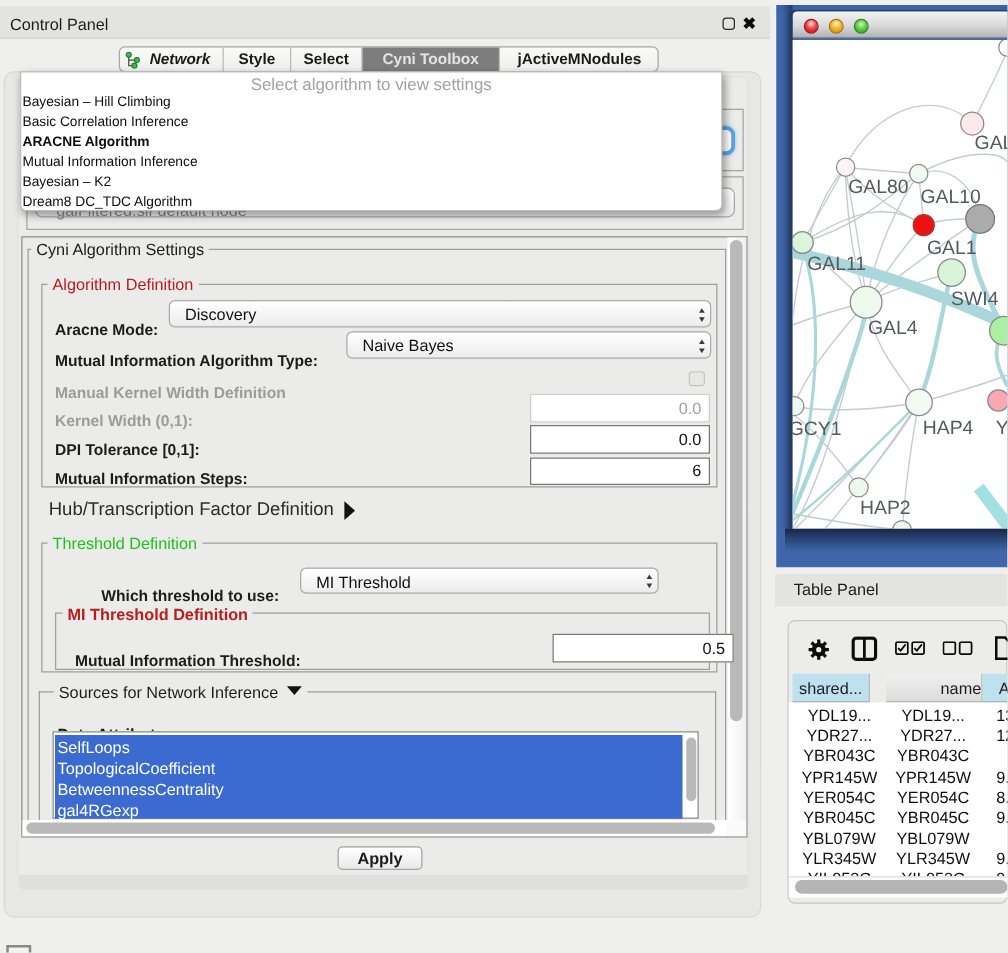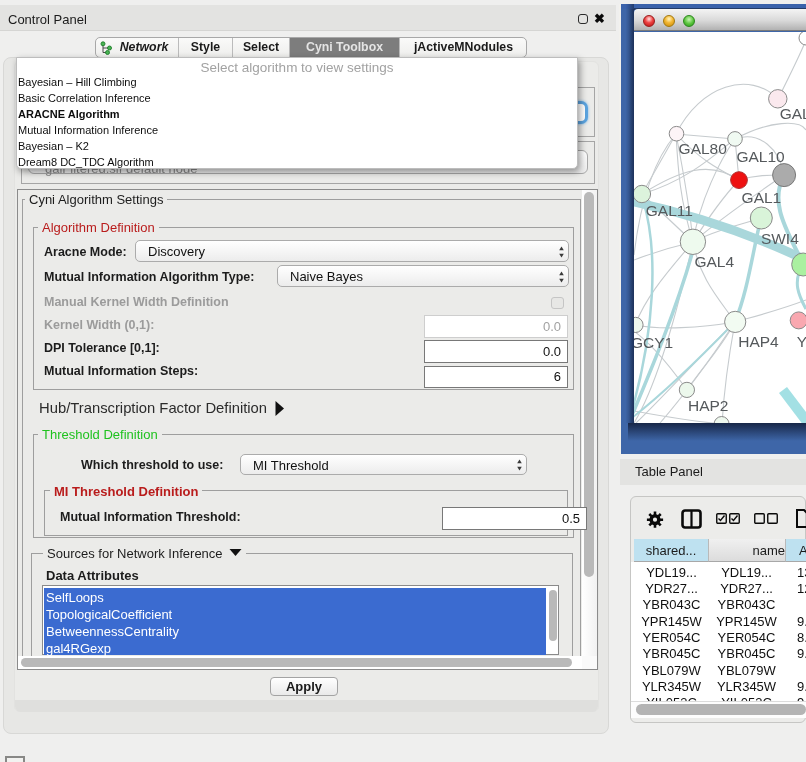--- a/index.html
+++ b/index.html
@@ -45,21 +45,21 @@
 .tborder { position:absolute; border:1px solid #9e9e9e; }
 .ttitle { position:absolute; background:#ebebe9; padding:0 4px; font-size:13px; color:#1d1d1d; }
 .blue { color:#b91c1c; }
 .green { color:#1ec21e; }
 #settings-box { left:22px; top:199px; width:559px; height:457px; border-bottom:none; }
 #alg-box { left:33px; top:227px; width:541px; height:163px; }
 #thr-box { left:33px; top:434px; width:541px; height:104px; }
 #mi-box { left:44px; top:490px; width:524px; height:46px; }
 #src-box { left:31px; top:553px; width:542px; height:103px; border-bottom:none; }
 
-.lbl { position:absolute; font-size:12.5px; font-weight:bold; color:#1c1c1c; }
+.lbl { position:absolute; font-size:12.5px; font-weight:bold; color:#1c1c1c;margin-top:12px; }
 .lbl.dis { color:#9b9b9b; }
 .combo { position:absolute; background:linear-gradient(#ffffff,#ececec);
   border:1px solid #ababab; border-radius:5px; font-size:13px; color:#111; }
 .combo span.t { position:absolute; left:12px; top:3px; }
 .arrows { position:absolute; width:9px; }
 .field { position:absolute; background:#fff; border:1.5px solid #787878;
   font-size:13px; color:#111; text-align:right; padding-right:6px; }
 .field.dis { border:1px solid #cecece; color:#a2a2a2; }
 #chk { left:551px; top:297px; width:13px; height:12px; background:#e7e7e5;
   border:1px solid #c5c5c5; border-radius:3px; }
@@ -347,21 +347,21 @@
   </svg>
   <svg class="abs" style="left:754px;top:513px;" width="25" height="11" viewBox="0 0 25 11">
     <rect x="0.75" y="0.75" width="9.5" height="9.5" rx="1" fill="none" stroke="#0a0a0a" stroke-width="1.4"></rect>
     <rect x="13.75" y="0.75" width="9.5" height="9.5" rx="1" fill="none" stroke="#0a0a0a" stroke-width="1.4"></rect>
   </svg>
   <svg class="abs" style="left:795px;top:508px;" width="14" height="21" viewBox="0 0 14 21">
     <path d="M2 2 L9 2 L13 6 L13 19 L2 19 Z" fill="none" stroke="#0a0a0a" stroke-width="2"></path>
   </svg>
 
   <div id="thead-row">
-    <div class="th blue2" style="left:0;width:75px;padding-left:0;">shared...</div>
+    <div class="th blue2" style="left:0;width:62px;padding-left:0;">shared...</div>
     <div class="th gray2" style="left:75px;width:77px;text-align:right;">name</div>
     <div class="th blue2" style="left:152px;width:20px;border-right:none;text-align:left;padding-left:13px;">A</div>
   </div>
   <div class="abs" id="tbody"></div>
   <div class="td" style="left:634px;top:565px;">YDL19...</div>
     <div class="td" style="left:709px;top:565px;">YDL19...</div>
     <div class="tdn" style="left:797px;top:565px;">13</div>
   <div class="td" style="left:634px;top:581px;">YDR27...</div>
     <div class="td" style="left:709px;top:581px;">YDR27...</div>
     <div class="tdn" style="left:797px;top:581px;">12</div>

